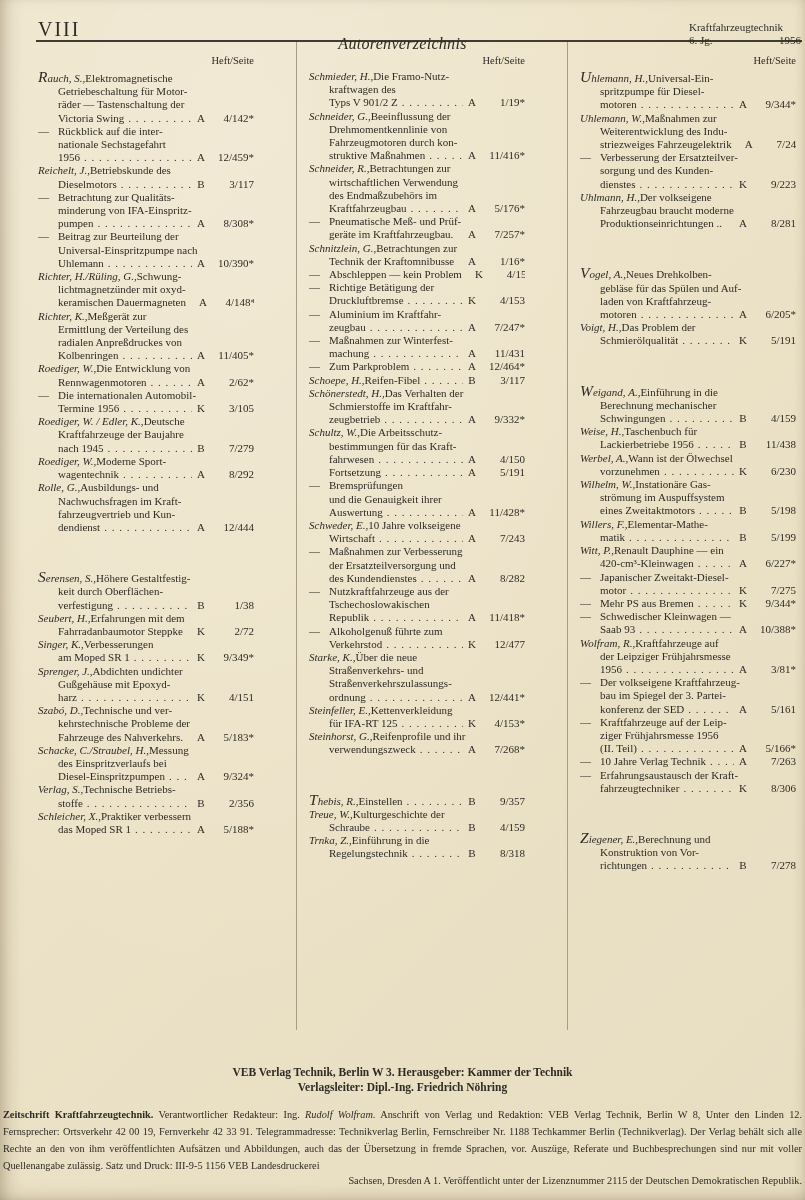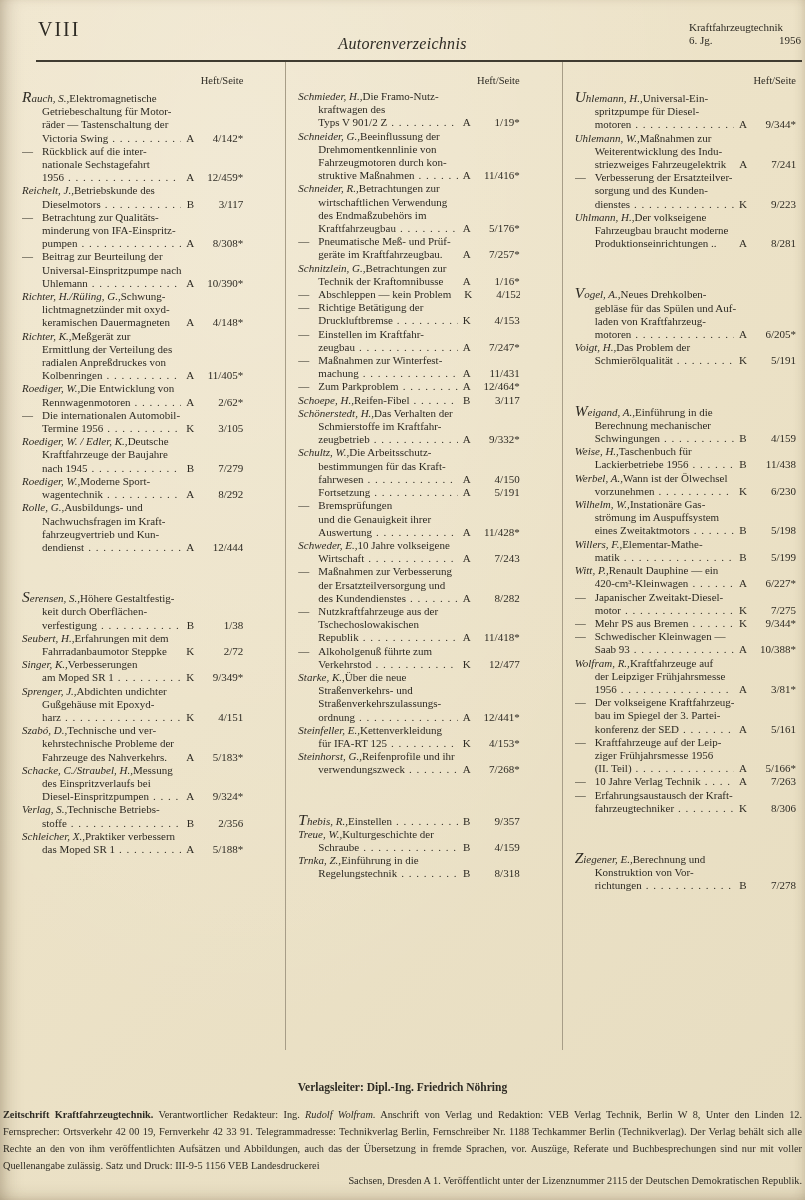--- a/index.html
+++ b/index.html
@@ -13,30 +13,30 @@
     color:#2e2b24;
     background:
       radial-gradient(ellipse at 30% 15%, rgba(255,255,255,0.20), rgba(255,255,255,0) 60%),
       linear-gradient(135deg,#efe5cc 0%,#ece2c7 45%,#e7ddc1 100%);
     box-shadow:
       inset 14px 0 20px -12px rgba(90,70,40,0.40),
       inset -8px 0 14px -10px rgba(90,70,40,0.28),
       inset 0 -12px 18px -12px rgba(90,70,40,0.25);
   }
   
-  .hdr { position:relative; height:60px;padding-left:44px; }
+  .hdr { position:relative; height:40px;padding-left:44px; }
   .hdr-left { position:absolute; left:38px; top:18px; font-size:20px; letter-spacing:2px; }
   .hdr-center { position:absolute; left:0; right:0; top:35px; text-align:center;
                 font-style:italic; font-size:16px; letter-spacing:0.3px; }
   .hdr-right { position:absolute; right:4px; top:21px; width:112px; font-size:11px; line-height:13px; }
   .hdr-right .row2 { display:flex; justify-content:space-between; }
   .rule { margin:0 3px 0 36px; border-top:2.5px solid #403c31; }
 
   
-  .columns { display:flex; margin:0 5px 0 20px; height:988px;gap:38px; }
+  .columns { display:flex; margin:0 5px 0 36px; height:988px;gap:38px; }
   .col { flex:1 1 0; min-width:0; padding:0 4px 0 12px; }
   .col:first-child { padding-left:2px; }
   .col + .col { border-left:1px solid #a79d87; }
   .col-head { text-align:right; font-size:10.5px; margin:13px 0 4px; }
   .group + .group { margin-top:36px; }
   .entry { margin:0; }
   .line { display:flex; align-items:baseline; font-size:11px; line-height:13.2px;
           white-space:nowrap; overflow:hidden; }
   .line.ind { padding-left:20px; }
   .dash { flex:none; width:20px; }
@@ -460,21 +460,21 @@
             <div class="line ind">
               <span class="txt">Druckluftbremse</span>
               <span class="leader dots"></span>
               <span class="cat">K</span>
               <span class="ref">4/153</span>
             </div>
           </div>
           <div class="entry">
             <div class="line">
               <span class="dash">—</span>
-              <span class="txt">Einstellen im Kraftfahr-</span>
+              <span class="txt">Aluminium im Kraftfahr-</span>
             </div>
             <div class="line ind">
               <span class="txt">zeugbau</span>
               <span class="leader dots"></span>
               <span class="cat">A</span>
               <span class="ref">7/247*</span>
             </div>
           </div>
           <div class="entry">
             <div class="line">
@@ -979,20 +979,21 @@
               <span class="leader dots"></span>
               <span class="cat">B</span>
               <span class="ref">7/278</span>
             </div>
           </div>
         </div>
       </div>
     </main>
 
   <footer class="footer">
+    <div class="pub">VEB Verlag Technik, Berlin W 3. Herausgeber: Kammer der Technik</div>
     <div class="pub">Verlagsleiter: Dipl.-Ing. Friedrich Nöhring</div>
     <p class="imprint"><b>Zeitschrift Kraftfahrzeugtechnik.</b>
       <span>Verantwortlicher Redakteur: Ing.</span>
       <i>Rudolf Wolfram.</i>
       <span>Anschrift von Verlag und Redaktion: VEB Verlag Technik, Berlin W 8, Unter den Linden 12. Fernsprecher: Ortsverkehr 42 00 19, Fernverkehr 42 33 91. Telegrammadresse: Technikverlag Berlin, Fernschreiber Nr. 1188 Techkammer Berlin (Technikverlag). Der Verlag behält sich alle Rechte an den von ihm veröffentlichten Aufsätzen und Abbildungen, auch das der Übersetzung in fremde Sprachen, vor. Auszüge, Referate und Buchbesprechungen sind nur mit voller Quellenangabe zulässig. Satz und Druck: III-9-5 1156 VEB Landesdruckerei</span></p>
     <div class="imprint-last">Sachsen, Dresden A 1. Veröffentlicht unter der Lizenznummer 2115 der Deutschen Demokratischen Republik.</div>
   </footer>
 
 </div>
 

